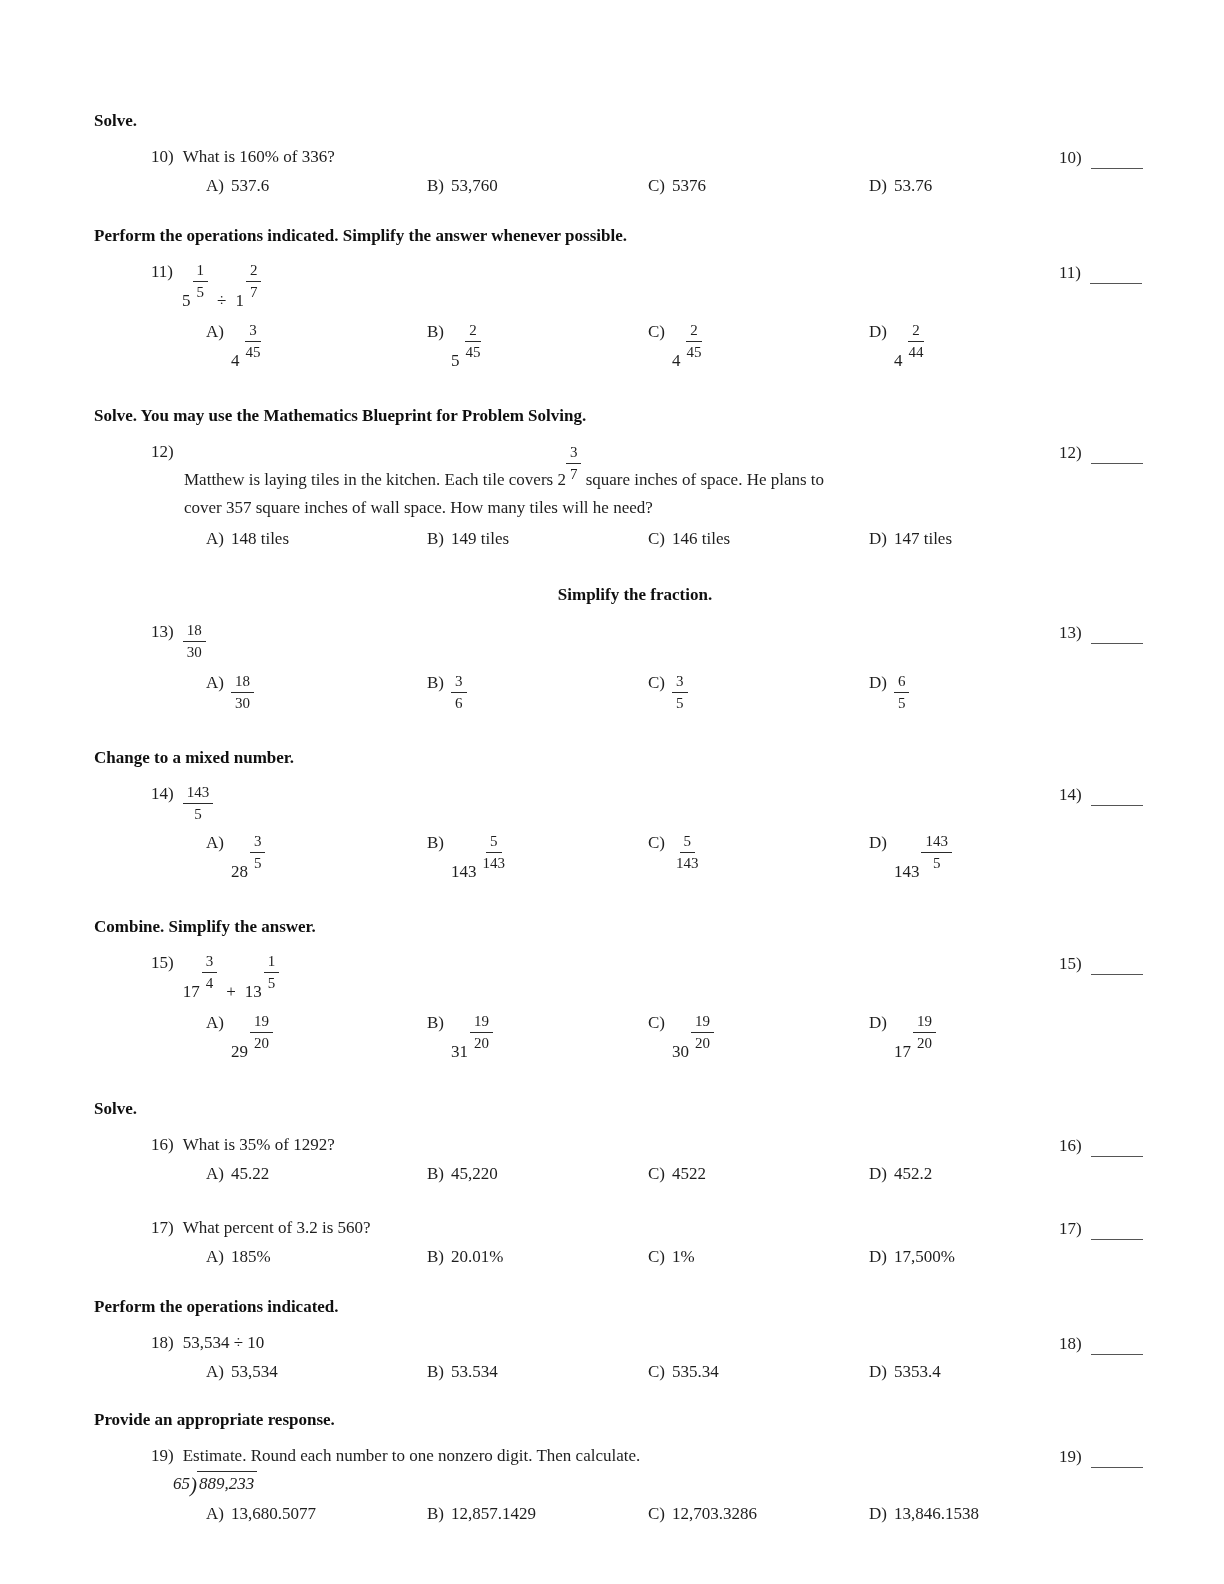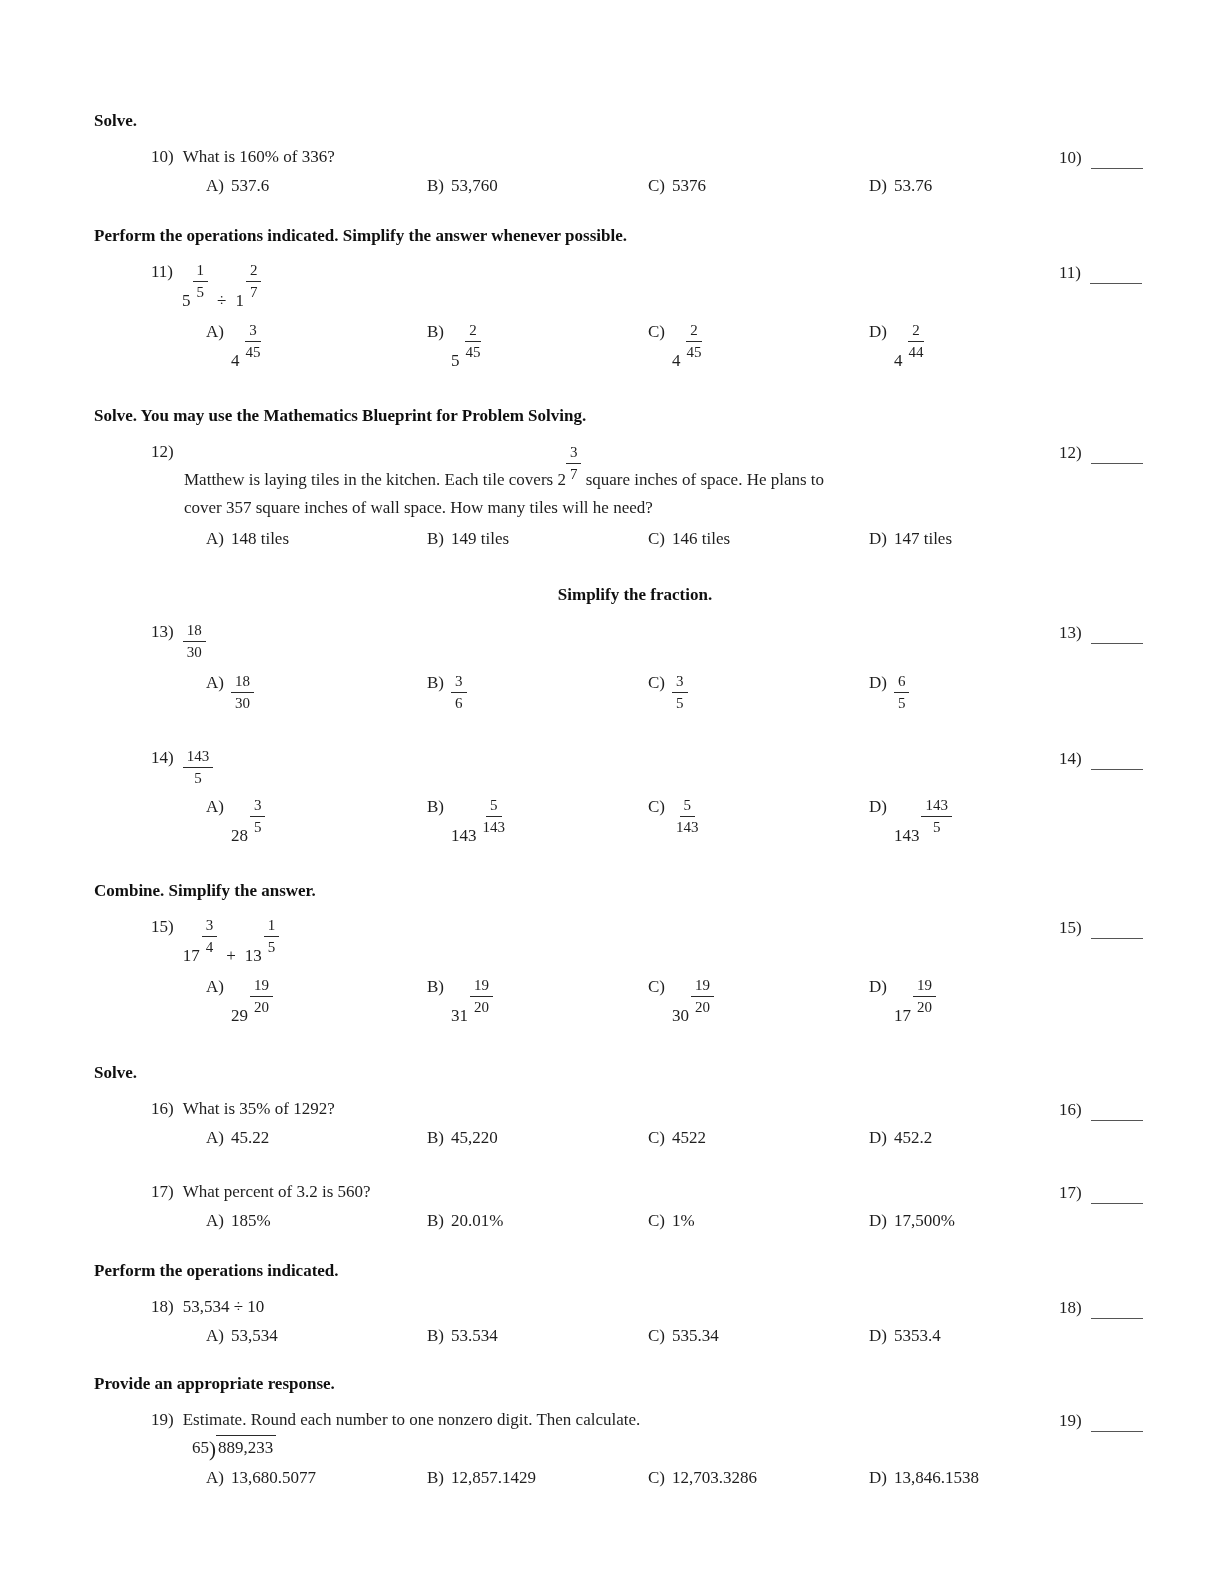--- a/index.html
+++ b/index.html
@@ -33,21 +33,21 @@
   .fden { padding:1px 4px 0; }
   .mixed { display:inline-flex; align-items:flex-end; }
   .mixed > .frac { margin-bottom:7px; margin-left:2px; }
   .whole { line-height:17px; }
   .expr { display:inline-flex; align-items:flex-end; gap:9px; }
   .op { line-height:17px; }
   .frac-raised { vertical-align:28px; }
 
   .para { margin-left:33px; margin-top:-20px; width:845px; line-height:28px; }
 
-  .ldiv-line { margin-left:41px; margin-top:4px; }
+  .ldiv-line { margin-left:22px; margin-top:4px;font-style:italic; }
   .ldiv { display:inline-flex; align-items:flex-end; }
   .ldiv-paren { font-size:21px; line-height:20px; }
   .dividend { border-top:1.3px solid #2a2a2a; padding:1px 3px 0 2px; }
 
   .ans { position:absolute; left:965px; top:1px; display:flex;
          align-items:flex-end; white-space:nowrap; }
   .blank { display:inline-block; width:52px; height:14px;
            border-bottom:1.4px solid #555; margin-left:9px; }
 </style>
 </head>
@@ -239,20 +239,21 @@
           </div>
       </div>
       <div class="ans">
           <span>13)</span>
           <span class="blank"></span>
         </div>
     </div>
   </section>
 
   <section class="sec s5">
+    <h2 class="sec-title">Change to a mixed number.</h2>
     <div class="q">
       <div class="q-line-math">
         <span class="q-num">14)</span>
         <span class="frac">
             <span class="fnum">143</span>
             <span class="fden">5</span>
           </span>
       </div>
       <div class="choices mt8">
         <div class="choice">

